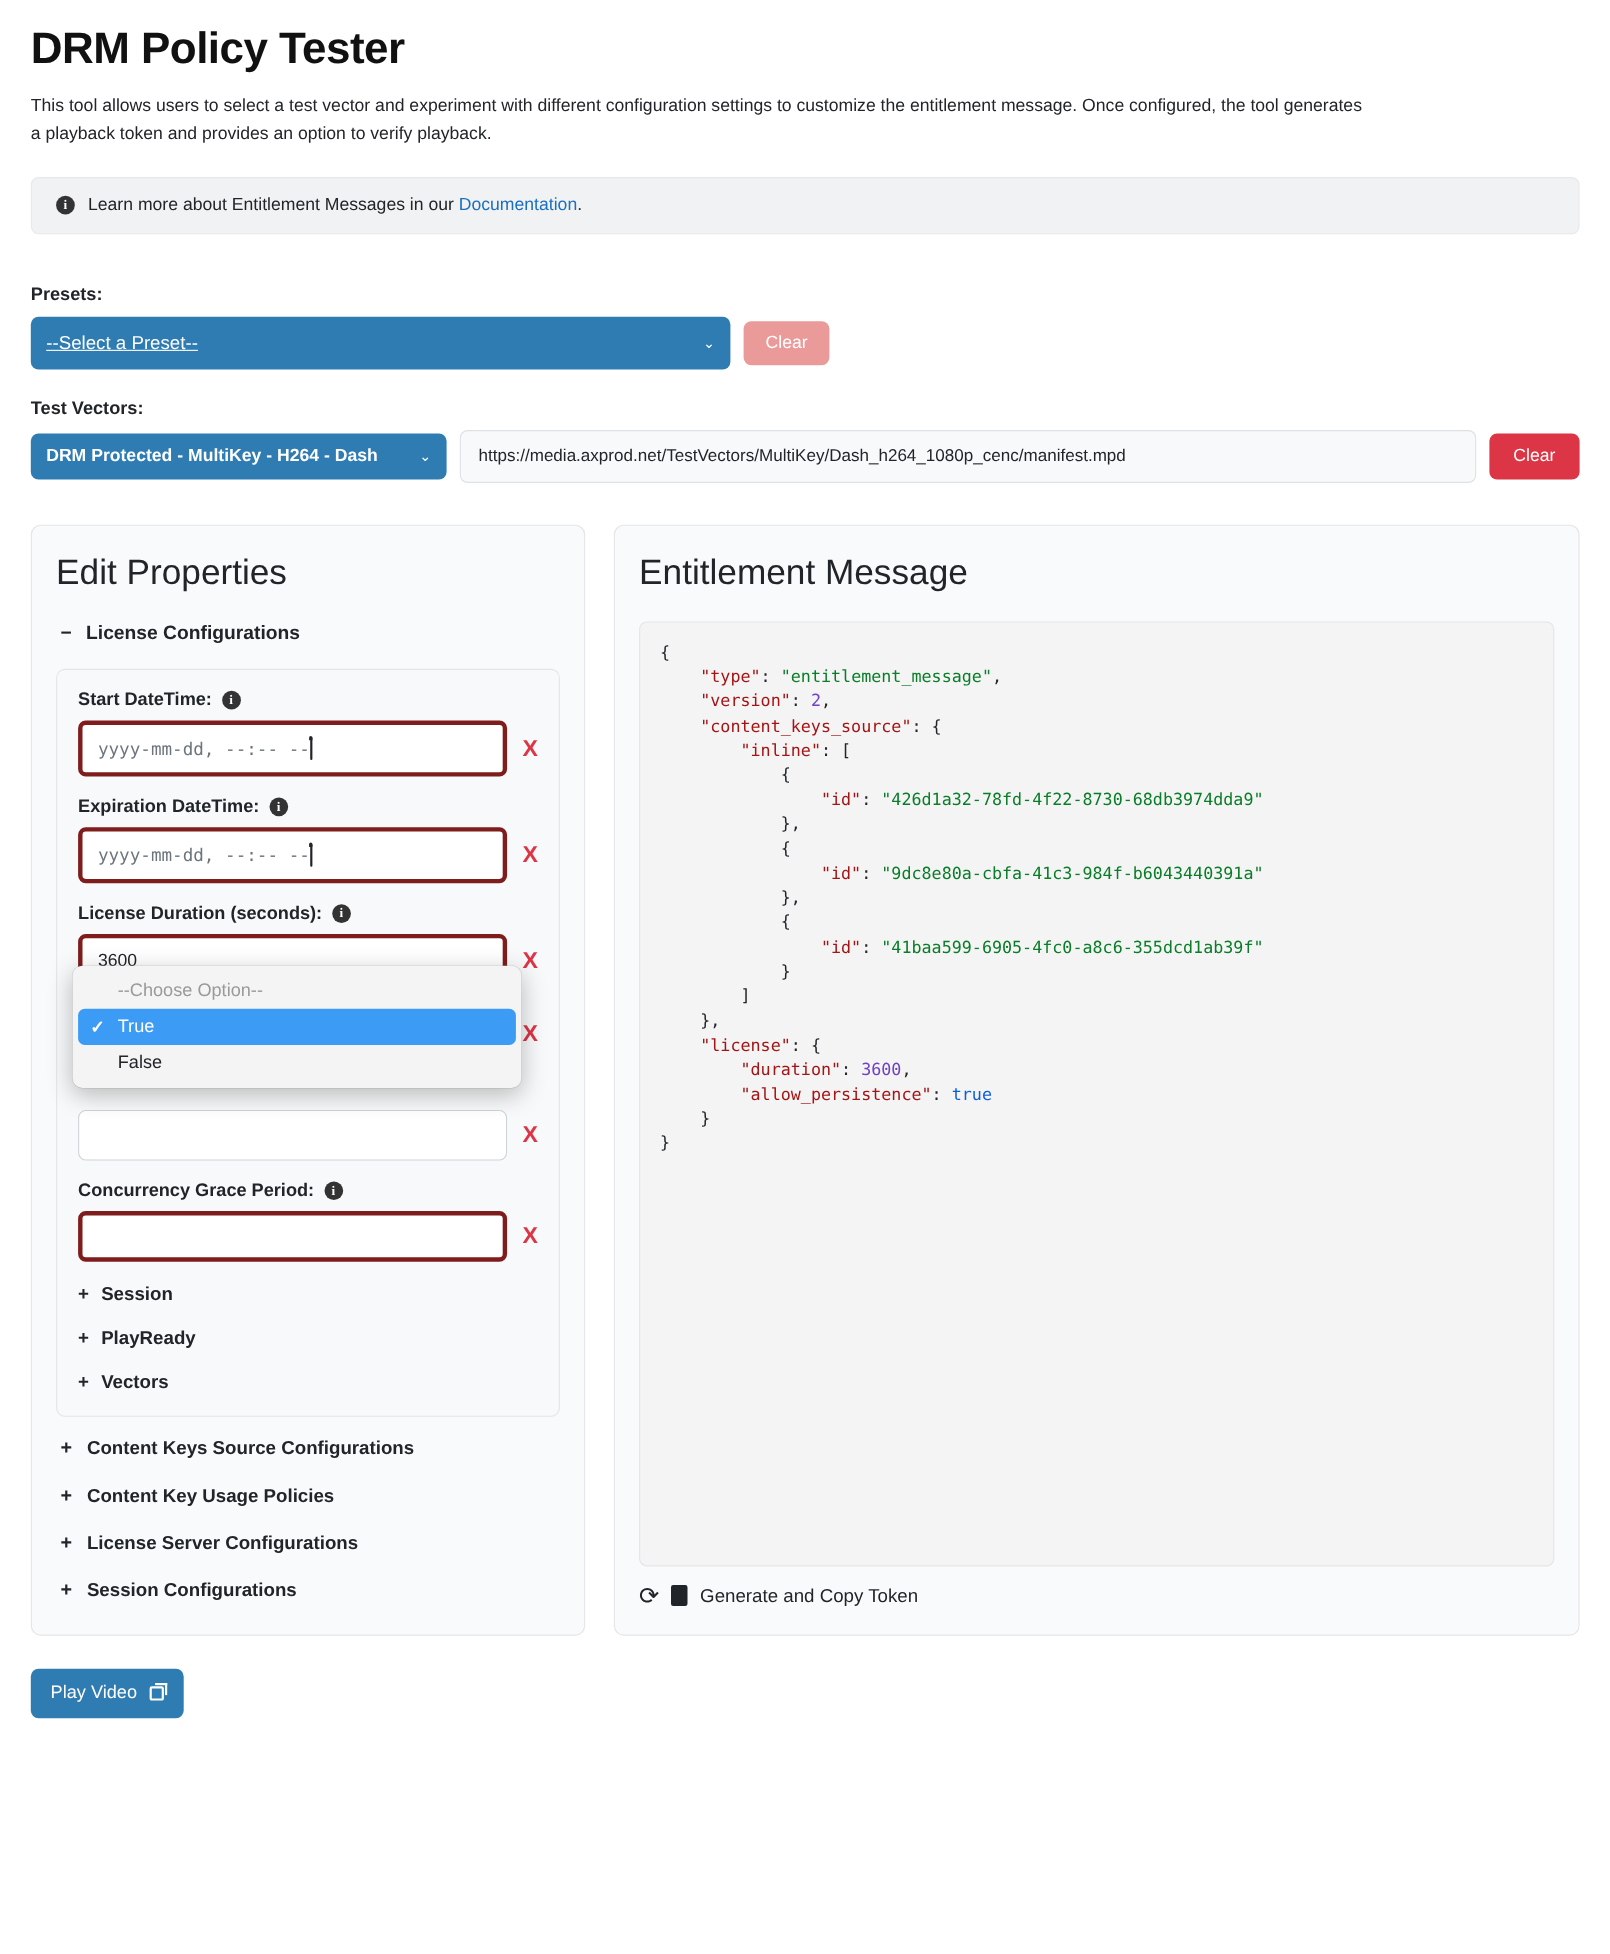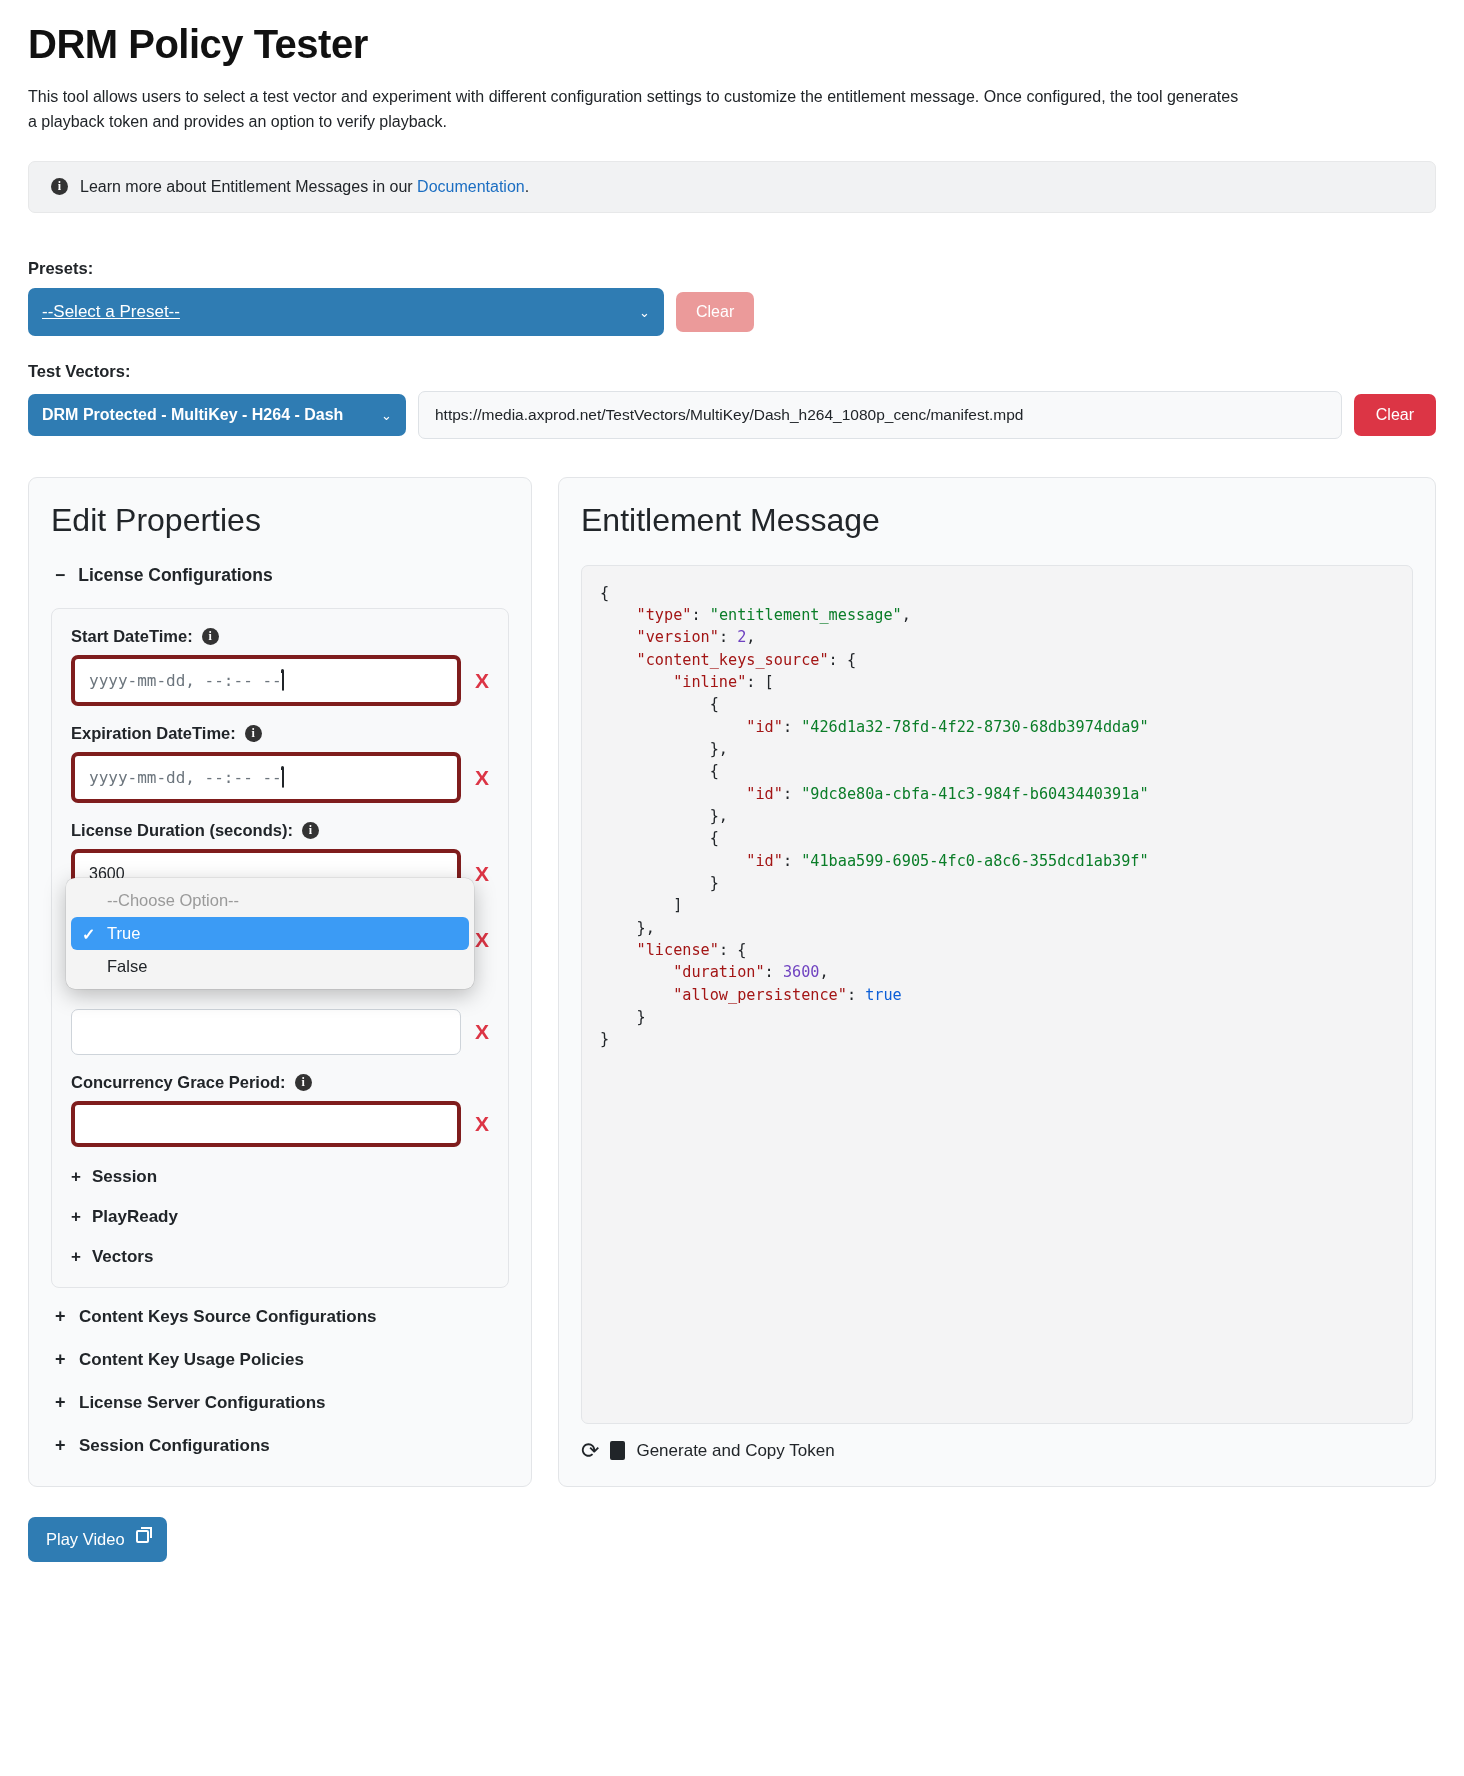--- a/index.html
+++ b/index.html
@@ -269,21 +269,21 @@
   
   .btn-play {
     margin: 30px 0 0 28px;
     background: #2f7cb3;
     color: #fff;
     border: none;
     border-radius: 7px;
     padding: 13px 18px;
     font-size: 16.5px;
     display: inline-flex;
-    align-items: flex-start;
+    align-items: center;
     gap: 11px;
     cursor: pointer;
     font-family: "Liberation Sans", sans-serif;
   }
   .ext-glyph {
     width: 13px; height: 13px;
     border: 2px solid #fff;
     border-radius: 2px;
     position: relative;
     display: inline-block;

